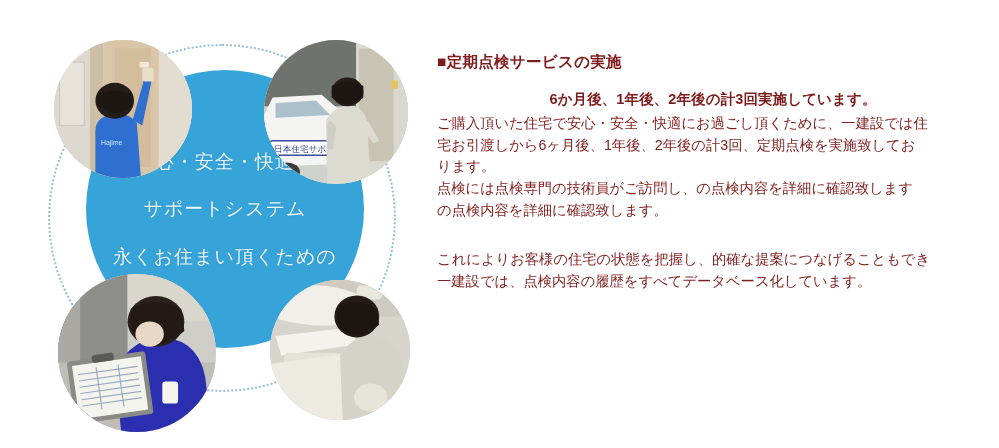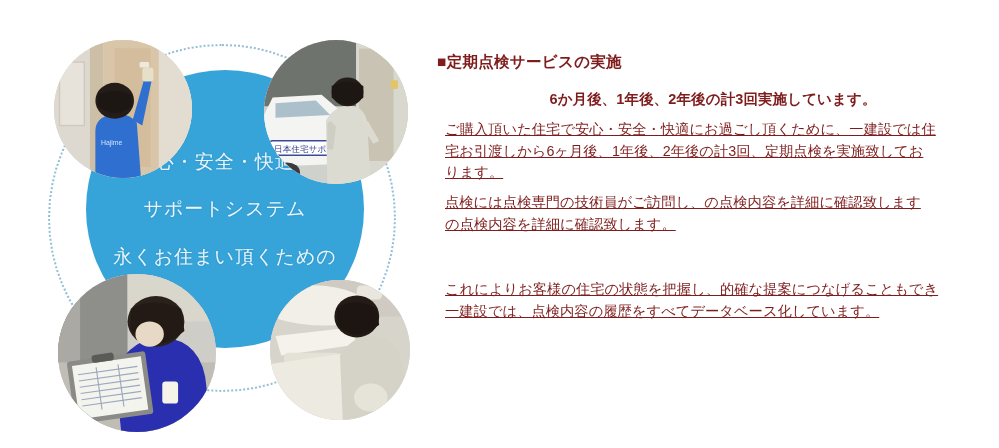--- a/index.html
+++ b/index.html
@@ -95,22 +95,21 @@
     font-weight: bold;
     letter-spacing: .1px;
     margin: 0 0 2px 0;
     line-height: 1.5;
     text-align: center;
   }
   .body-txt {
     font-size: 14.3px;
     line-height: 1.52;
     letter-spacing: 0px;
-    margin: 8px;
-    text-decoration: underline;
+    margin: 0;
   }
   .body-txt p { margin: 0; }
   .gap-2 { height: 28px; }
 </style>
 </head>
 <body>
 
 <div class="page">
 
   <div class="graphic">

